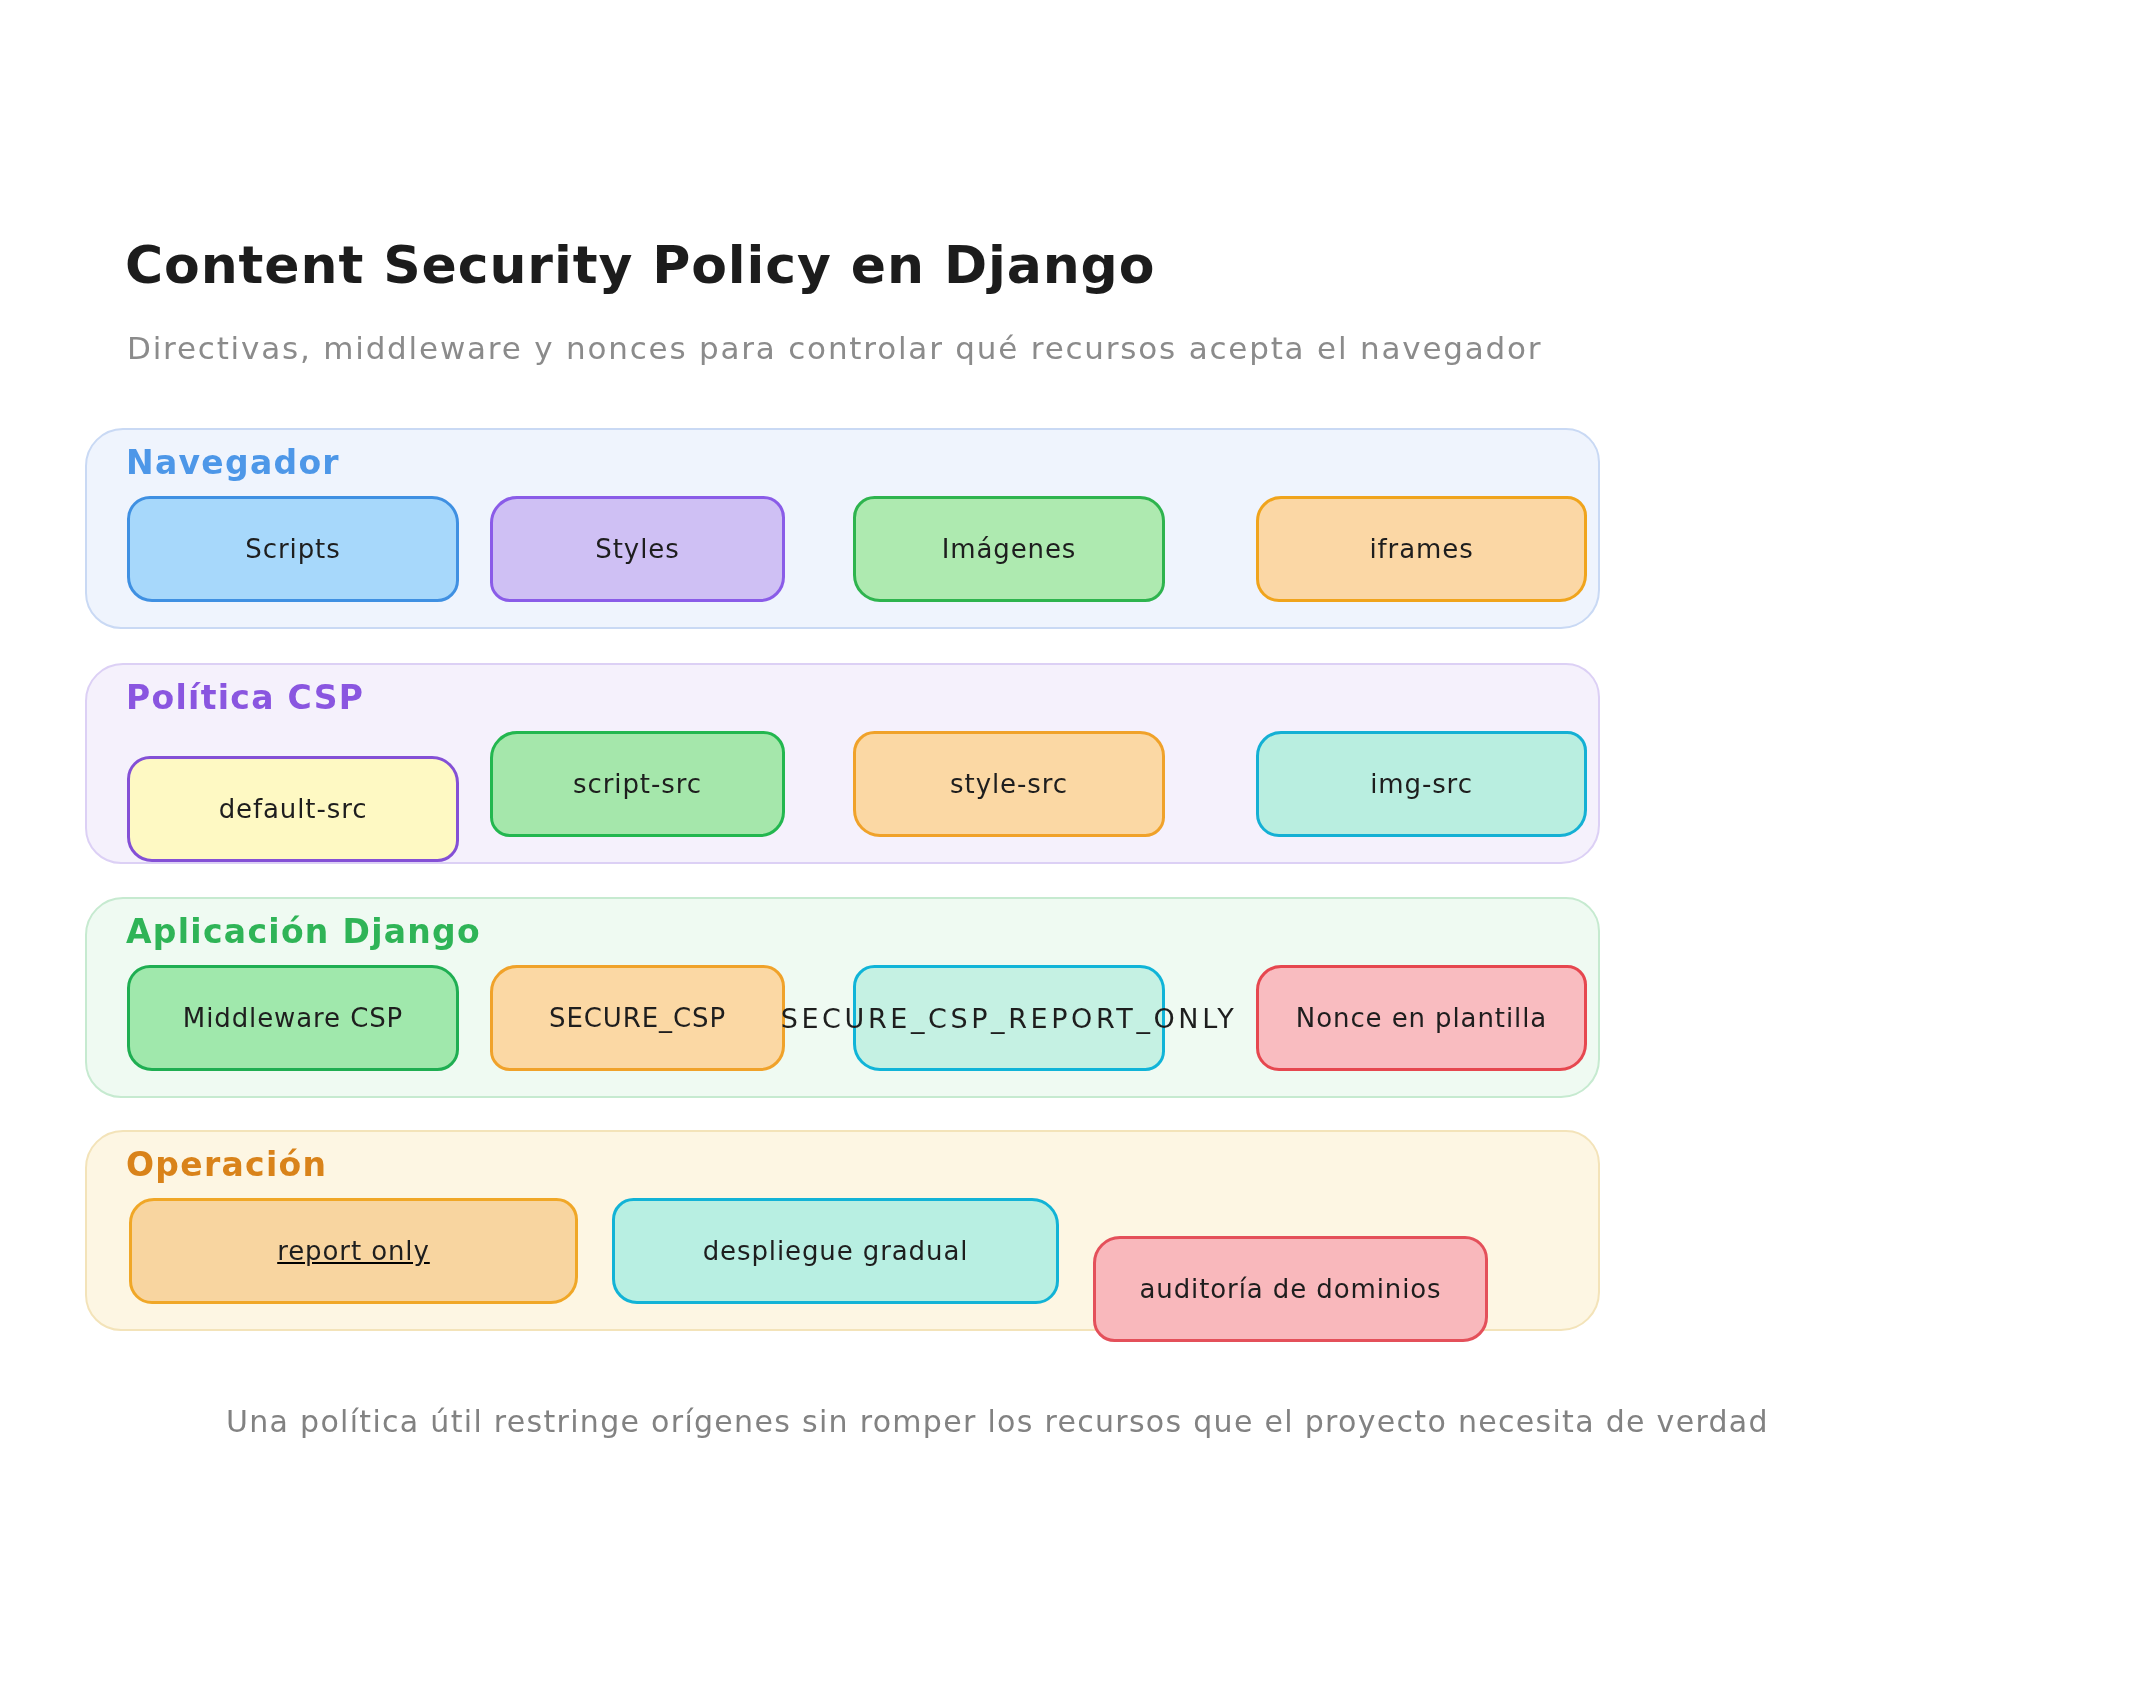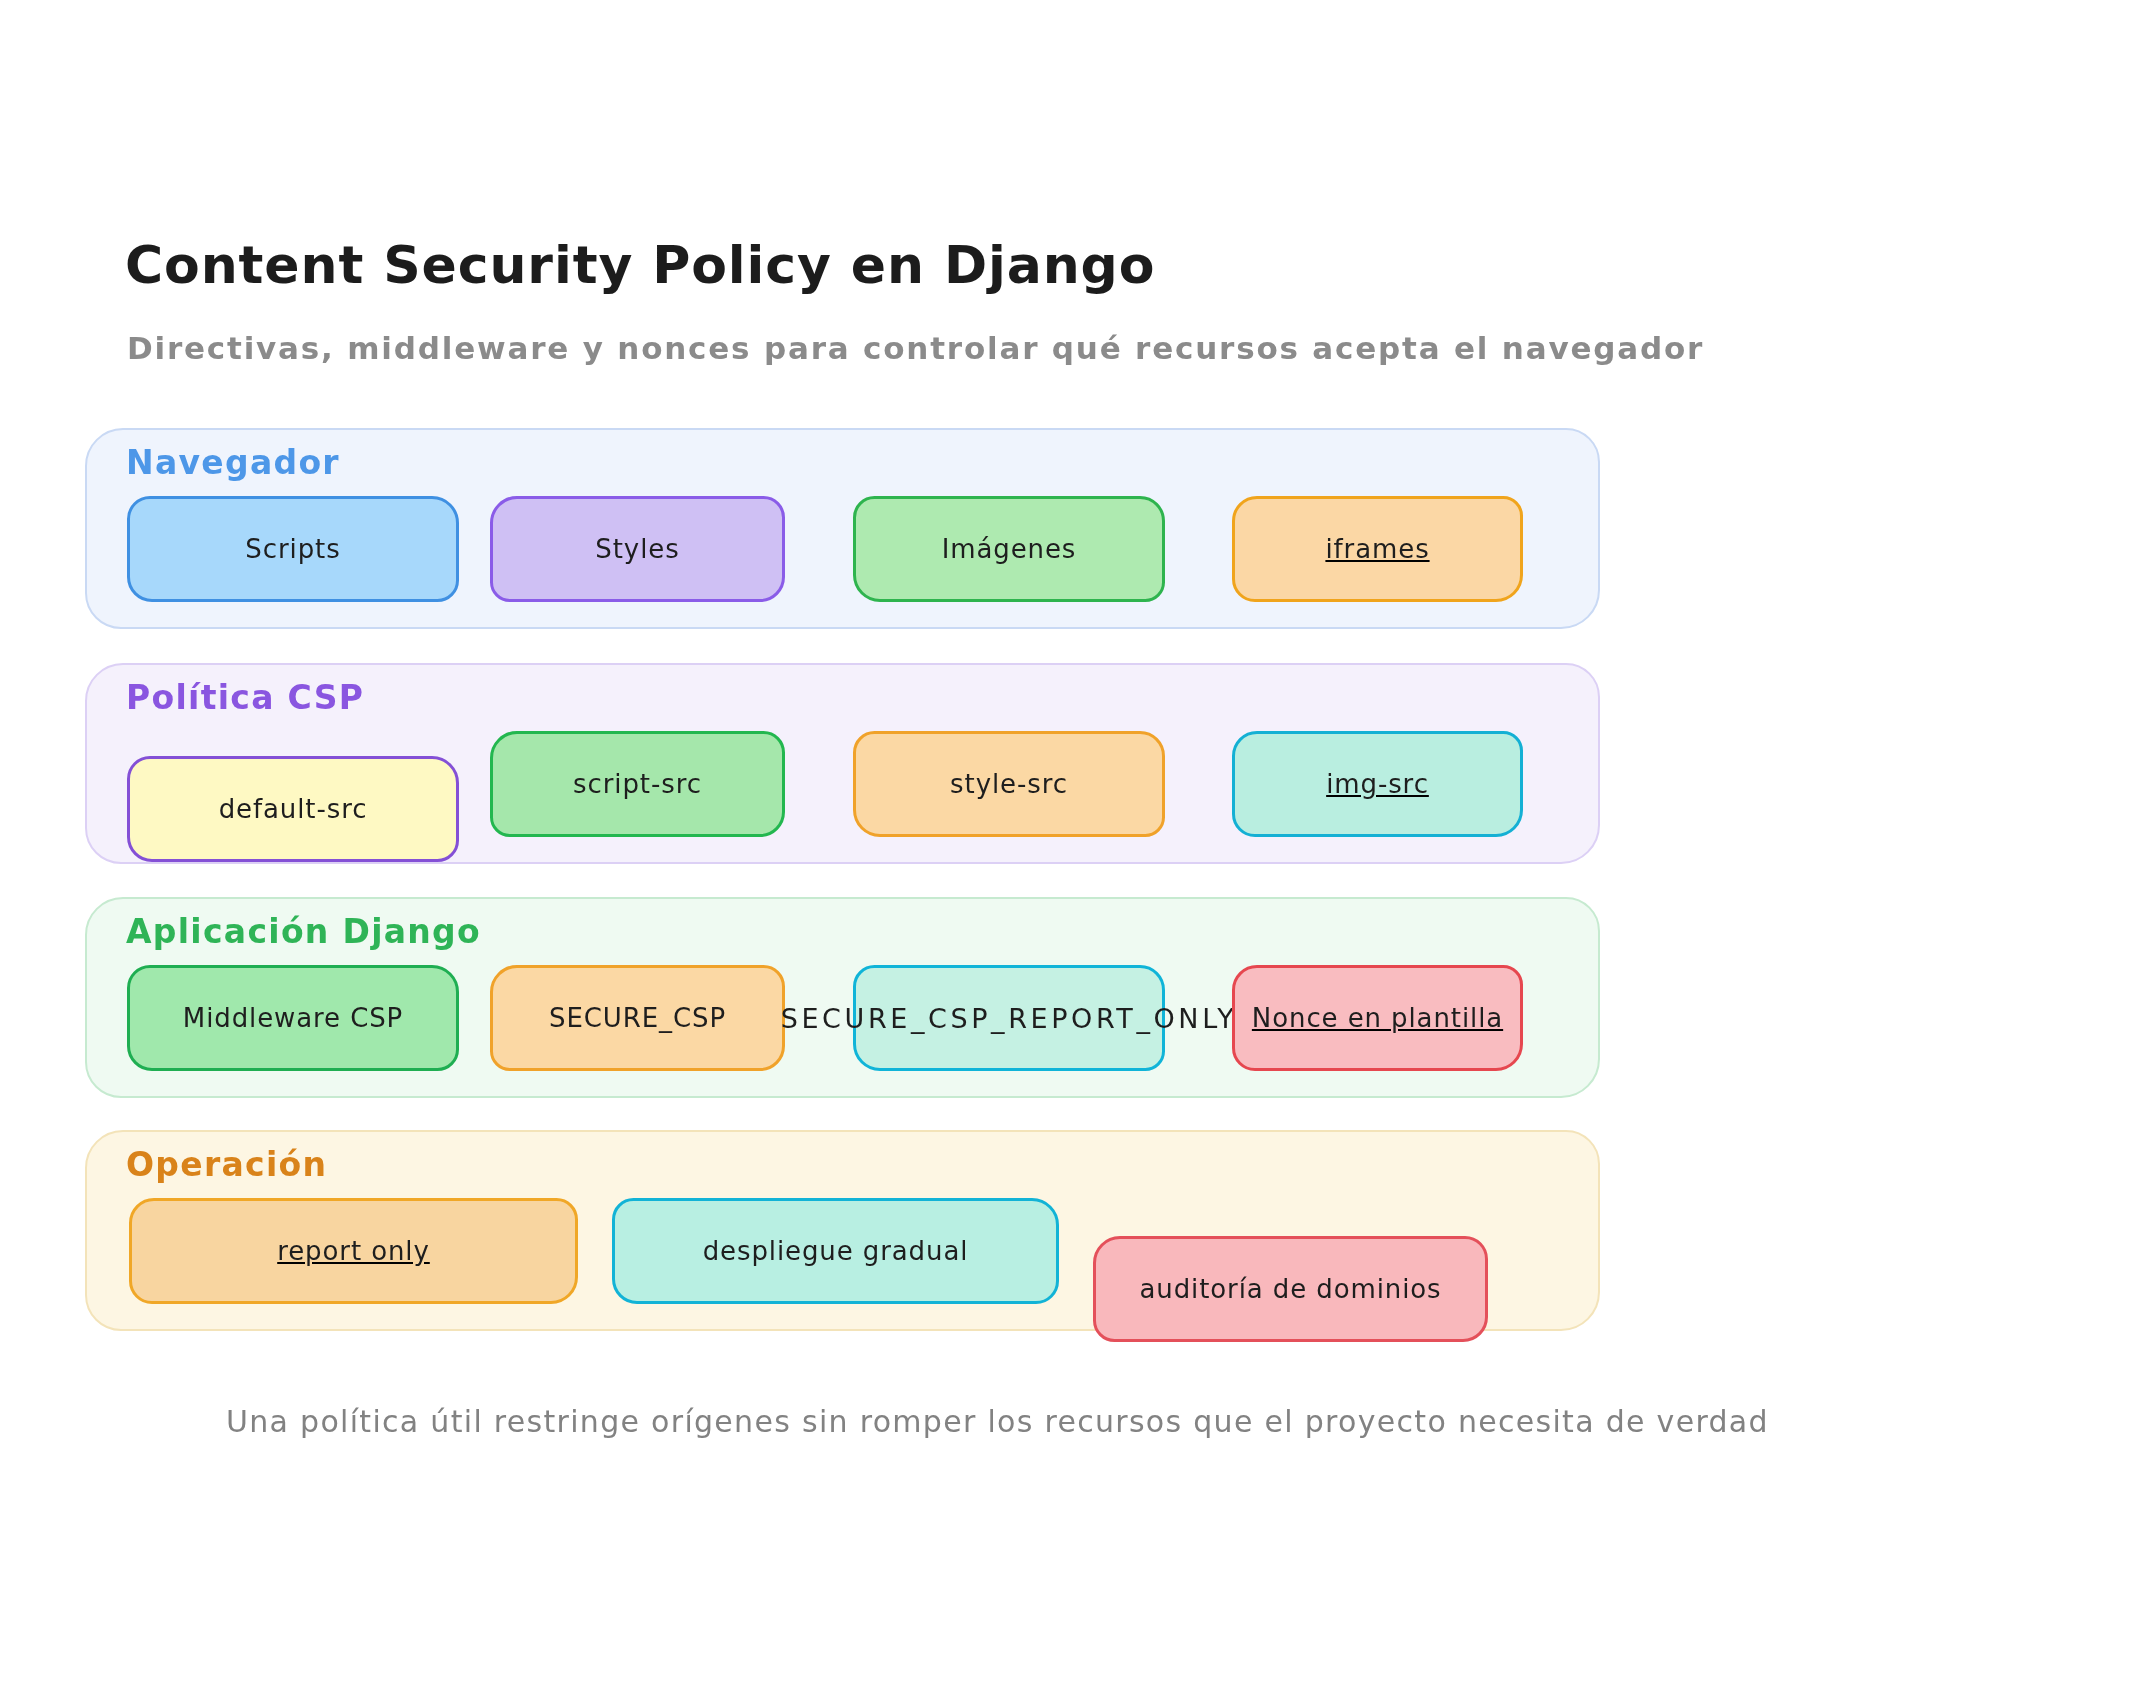--- a/index.html
+++ b/index.html
@@ -10,21 +10,21 @@
     position: relative;
     overflow: hidden;
   }
   .page-title {
     position: absolute; left: 125px; top: 235px;
     font-size: 52px; font-weight: 700; color: #1c1c1c;
     letter-spacing: 0.9px; white-space: nowrap;
   }
   .page-subtitle {
     position: absolute; left: 127px; top: 330px;
-    font-size: 31px; font-weight: 700; color: #8b8b8b;
+    font-size: 31px; font-weight: 400; color: #8b8b8b;
     letter-spacing: 1.8px; white-space: nowrap;
   }
   .footer-note {
     position: absolute; left: 226px; top: 1404px;
     font-size: 30px; font-weight: 400; color: #828282;
     letter-spacing: 1.3px; white-space: nowrap;
   }
   .section {
     position: absolute; left: 85px; width: 1515px; height: 201px;
     border: 2.2px solid; box-sizing: border-box;
@@ -41,21 +41,21 @@
   }
   .box {
     position: absolute; top: 66px; height: 106px;
     border: 3.1px solid; box-sizing: border-box;
     display: flex; align-items: center; justify-content: center;
   }
   
   .g1 { left: 40px;   width: 332px; border-radius: 23px 27px 21.5px 25px; }
   .g2 { left: 403px;  width: 295px; border-radius: 27px 21.5px 25px 19.7px; text-align: center; }
   .g3 { left: 766px;  width: 312px; border-radius: 21.5px 25px 19.7px 27px; }
-  .g4 { left: 1145px; width: 291px; border-radius: 25px 19.7px 27px 23px; text-decoration: underline; }
+  .g4 { left: 1169px; width: 331px; border-radius: 25px 19.7px 27px 23px; }
   
   .o1 { left: 42px;   width: 449px; border-radius: 25px 21.5px 27px 23px; }
   .o2 { left: 525px;  width: 447px; border-radius: 21.5px 27px 23px 25px; }
   .o3 { left: 1006px; width: 395px; border-radius: 27px 23px 25px 21.5px; margin-top: 38px; }
   .box-label {
     font-size: 26px; font-weight: 400; color: #1e1e1e;
     letter-spacing: 0.9px; white-space: nowrap;
   }
   
   .label-wide {

